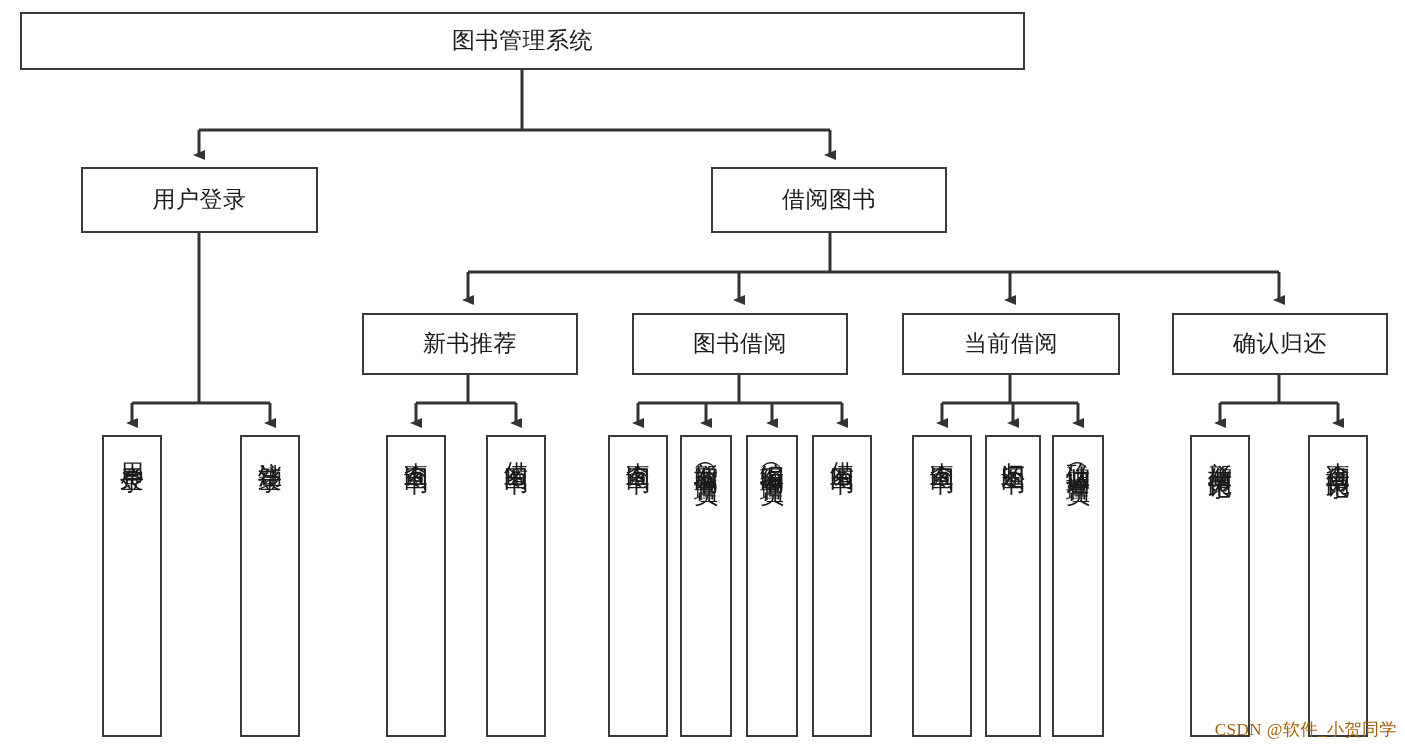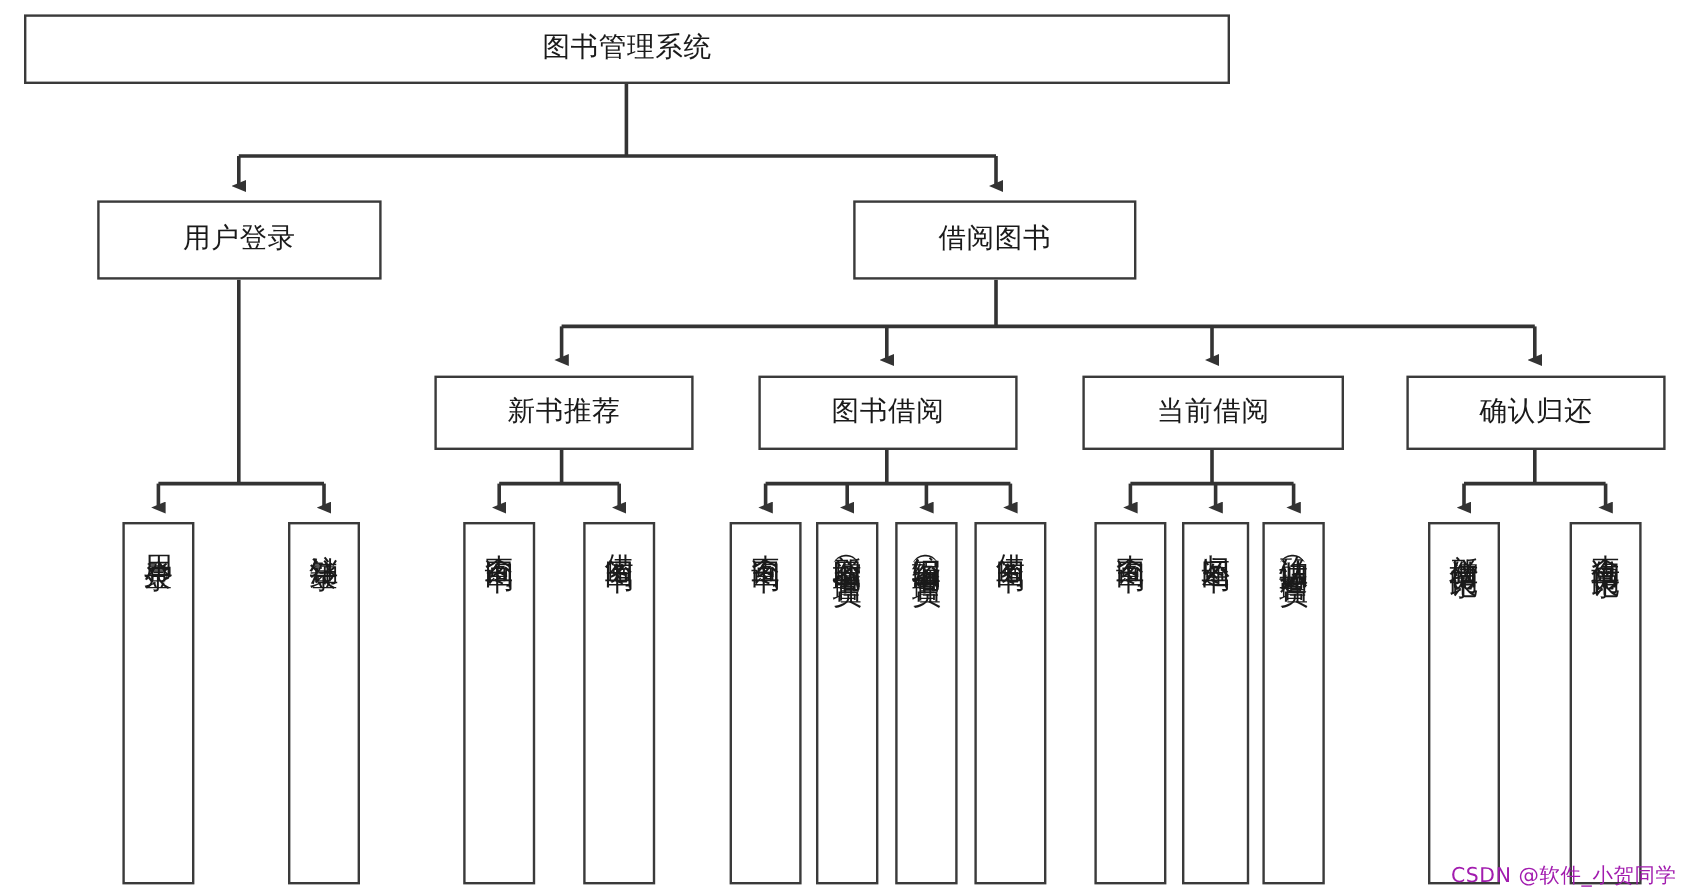--- a/index.html
+++ b/index.html
@@ -9,20 +9,21 @@
   }
   body {
     font-family: "DejaVu Sans", "Liberation Sans", sans-serif;
   }
   #canvas {
     position: relative;
     width: 1405px;
     height: 747px;
     background: #ffffff;
     overflow: hidden;
+    font-family: Liberation Serif, serif;
   }
   svg#wires {
     position: absolute;
     left: 0;
     top: 0;
     width: 1405px;
     height: 747px;
     pointer-events: none;
   }
   .node {
@@ -54,21 +55,21 @@
     font-size: 24px;
     letter-spacing: 3px;
     line-height: 1;
     white-space: nowrap;
   }
   #watermark {
     position: absolute;
     right: 8px;
     bottom: 6px;
     font-size: 17px;
-    color: #a21caf;
+    color: #a16207;
     letter-spacing: 0.5px;
     white-space: nowrap;
   }
 </style>
 </head>
 <body>
 
 <div id="canvas">
 
   <svg id="wires" viewBox="0 0 1405 747">

